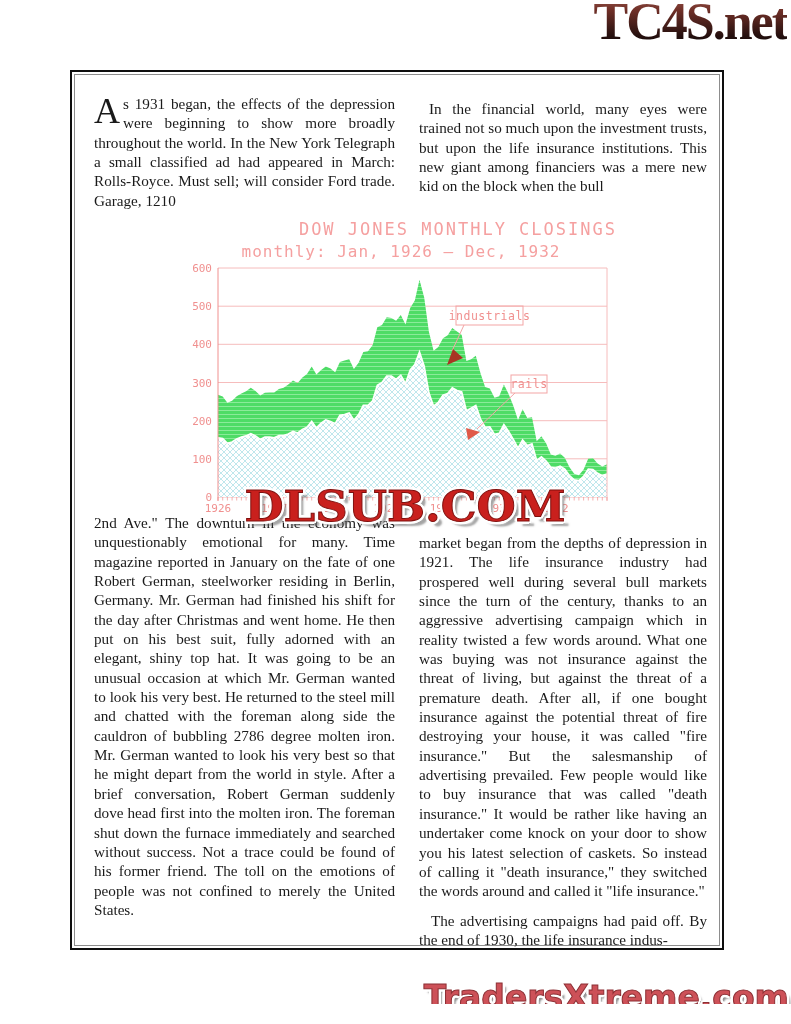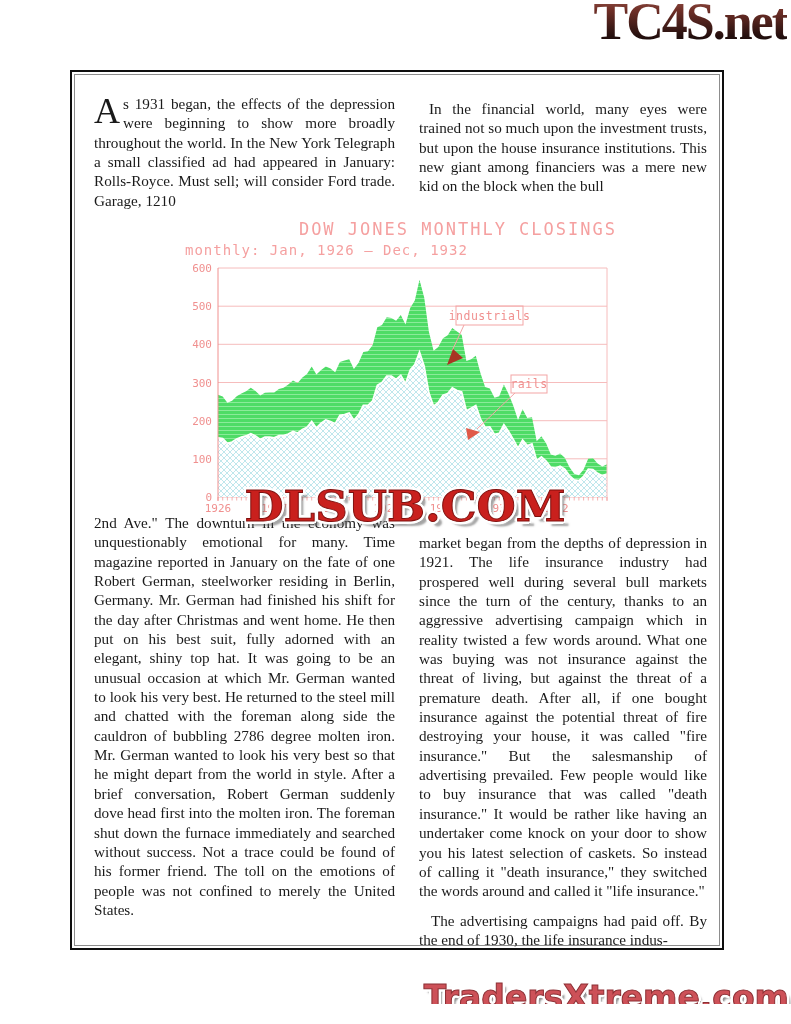--- a/index.html
+++ b/index.html
@@ -26,22 +26,22 @@
   .right-top{left:347px;top:27px;width:288px;text-indent:10px;}
   .left-bottom{left:22px;top:441px;width:301px;}
   .right-bottom{left:347px;top:441px;width:288px;margin-top:20px;}
   .para2{text-indent:12px;margin-top:10px;}
   .dropcap{float:left;font-size:36px;line-height:28px;padding:3px 3px 0 0;font-weight:normal;}
 
   
   .chart-wrap{position:absolute;left:113px;top:143px;width:432px;height:302px;}
   .chart-title{position:absolute;top:4px;left:0;width:100%;text-align:right;
     font-family:"DejaVu Sans Mono",monospace;font-size:17px;letter-spacing:2px;color:#f5a0a0;}
-  .chart-subtitle{position:absolute;top:27px;left:0;width:100%;
-    font-family:"DejaVu Sans Mono",monospace;font-size:14px;letter-spacing:1px;color:#f5a0a0;}
+  .chart-subtitle{position:absolute;top:27px;left:0;width:100%;text-align:center;
+    font-family:"DejaVu Sans Mono",monospace;font-size:16px;letter-spacing:1px;color:#f5a0a0;}
   #chart-svg{position:absolute;left:0;top:0;}
   #chart-svg text.tick{font-family:"DejaVu Sans Mono",monospace;font-size:11px;fill:#f0908f;}
   #chart-svg text.leg{font-family:"DejaVu Sans Mono",monospace;font-size:11.5px;fill:#f0908f;letter-spacing:.5px;}
 
   
   .watermark{position:absolute;left:238px;top:484px;width:334px;text-align:center;z-index:60;
     font-family:"DejaVu Serif",serif;font-weight:bold;font-size:45px;line-height:1;
     color:#c9201d;-webkit-text-stroke:1px #7e100e;transform:scaleY(.96);
     text-shadow:-2px -2px 0 #fff,2px -2px 0 #fff,-2px 2px 0 #fff,2px 2px 0 #fff,
       -3px 0 0 #fff,3px 0 0 #fff,0 -3px 0 #fff,0 3px 0 #fff,
@@ -60,24 +60,24 @@
 </head>
 <body>
 
 <div class="canvas">
 
   <div class="top-logo">TC4S.net</div>
 
   <div class="page-frame">
 
     <div class="col left-top">
-      <span class="dropcap">A</span><span>s 1931 began, the effects of the depression were beginning to show more broadly throughout the world.  In the New York Telegraph a small classified ad had appeared in January: Rolls-Royce.  Must sell; will consider Ford trade.  Garage, 1210</span>
+      <span class="dropcap">A</span><span>s 1931 began, the effects of the depression were beginning to show more broadly throughout the world.  In the New York Telegraph a small classified ad had appeared in March: Rolls-Royce.  Must sell; will consider Ford trade.  Garage, 1210</span>
     </div>
 
-    <div class="col right-top">In the financial world, many eyes were trained not so much upon the investment trusts, but upon the house insurance institutions. This new giant among financiers was a mere new kid on the block when the bull</div>
+    <div class="col right-top">In the financial world, many eyes were trained not so much upon the investment trusts, but upon the life insurance institutions. This new giant among financiers was a mere new kid on the block when the bull</div>
 
     <div class="chart-wrap">
       <svg id="chart-svg" width="432" height="302">
           <defs>
             <pattern id="hatch" width="6" height="6" patternUnits="userSpaceOnUse">
               <rect width="6" height="6" fill="#ffffff"></rect>
               <path d="M0 6L6 0M0 0L6 6" stroke="#bfe7ec" stroke-width="1"></path>
             </pattern>
             <pattern id="greenp" width="8" height="4" patternUnits="userSpaceOnUse">
               <rect width="8" height="4" fill="#4edc66"></rect>

